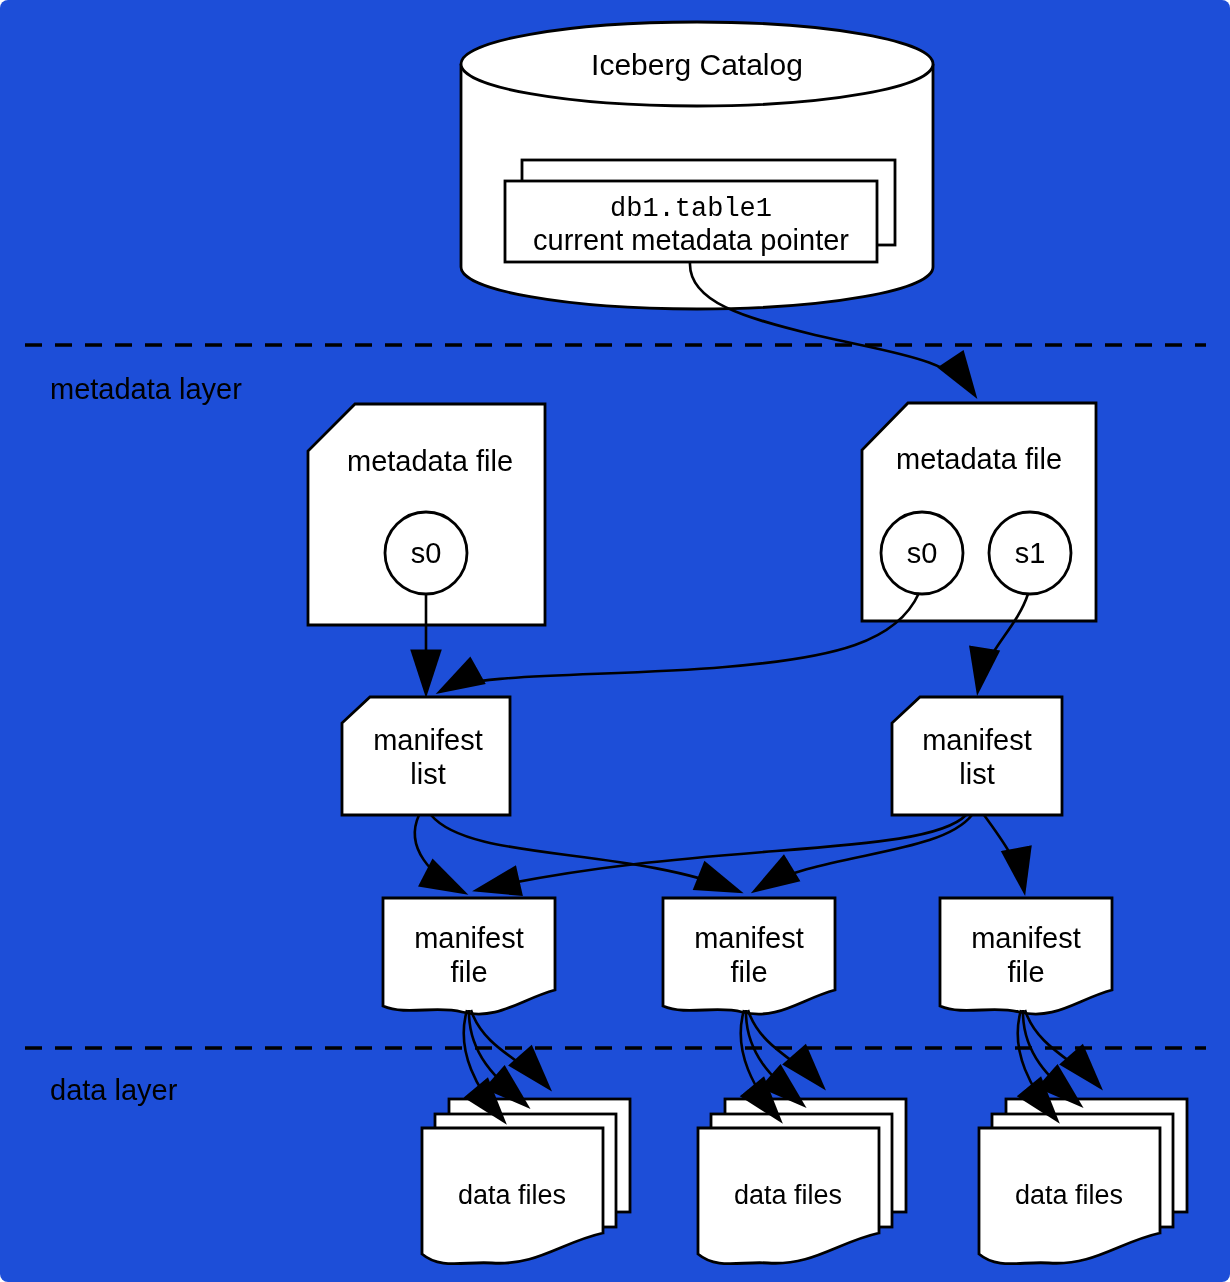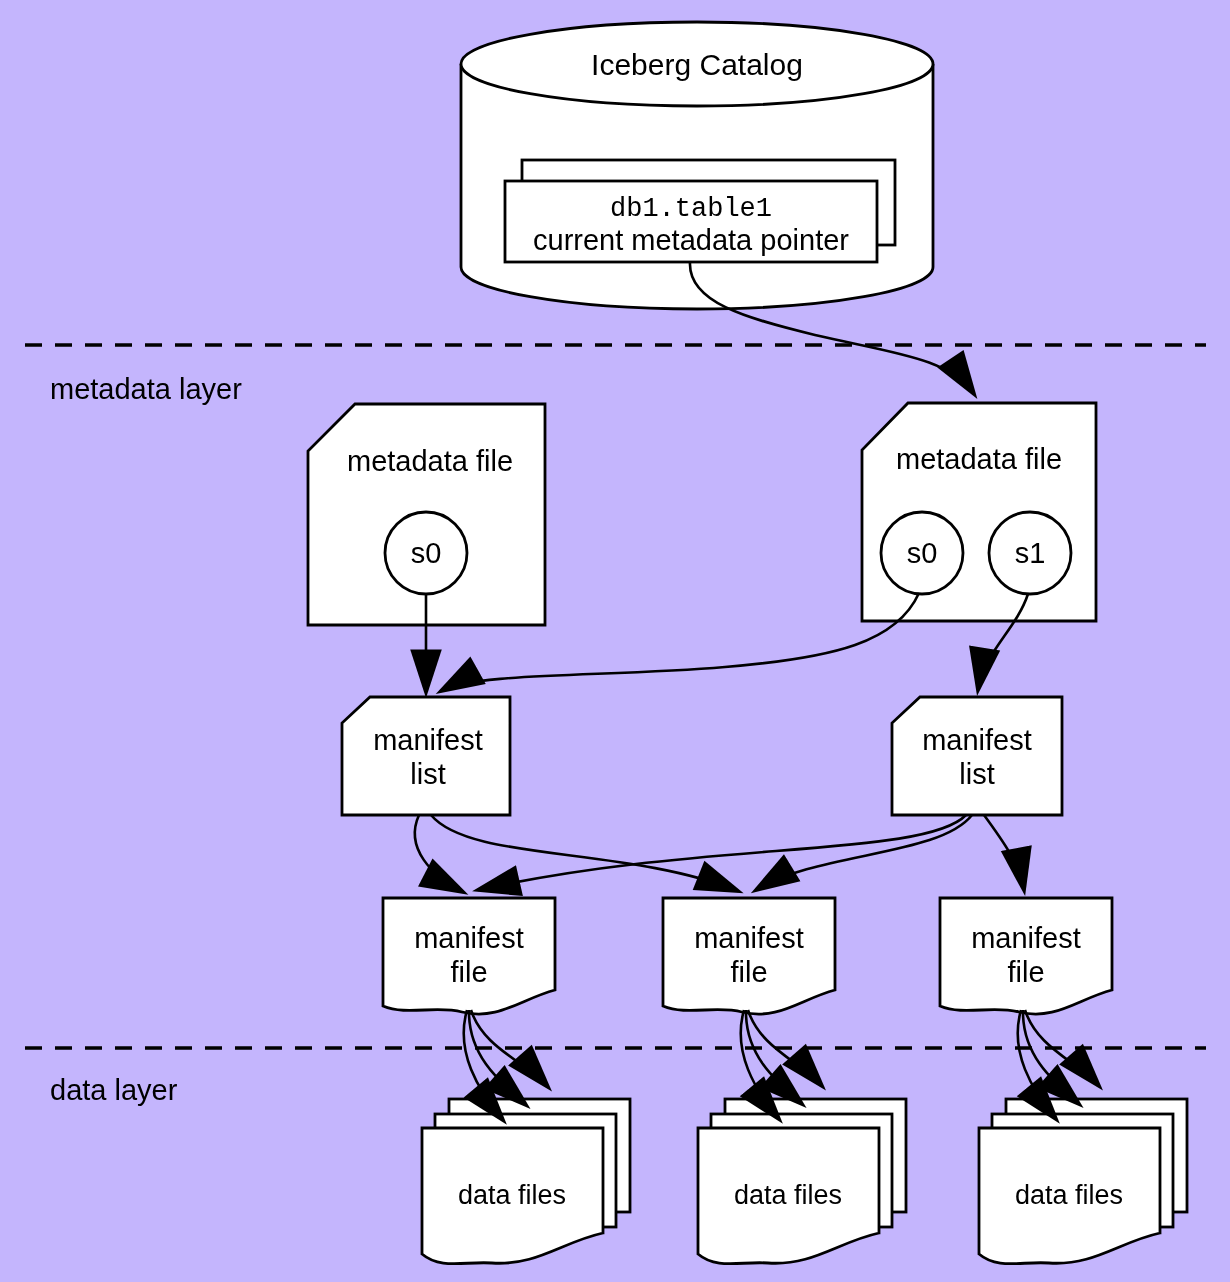--- a/index.html
+++ b/index.html
@@ -4,22 +4,23 @@
 <style>
   html, body {
     margin: 0;
     padding: 0;
     background: #ffffff;
   }
   .canvas {
     position: relative;
     width: 1230px;
     height: 1282px;
-    background: #c4b5fd;
+    background: #1d4ed8;
     font-family: "Liberation Sans", sans-serif;
+    border-radius: 8px;
   }
   svg { display: block; }
   .shape {
     fill: #ffffff;
     stroke: #000000;
     stroke-width: 2.8;
     stroke-linejoin: miter;
   }
   .arrow {
     fill: none;

